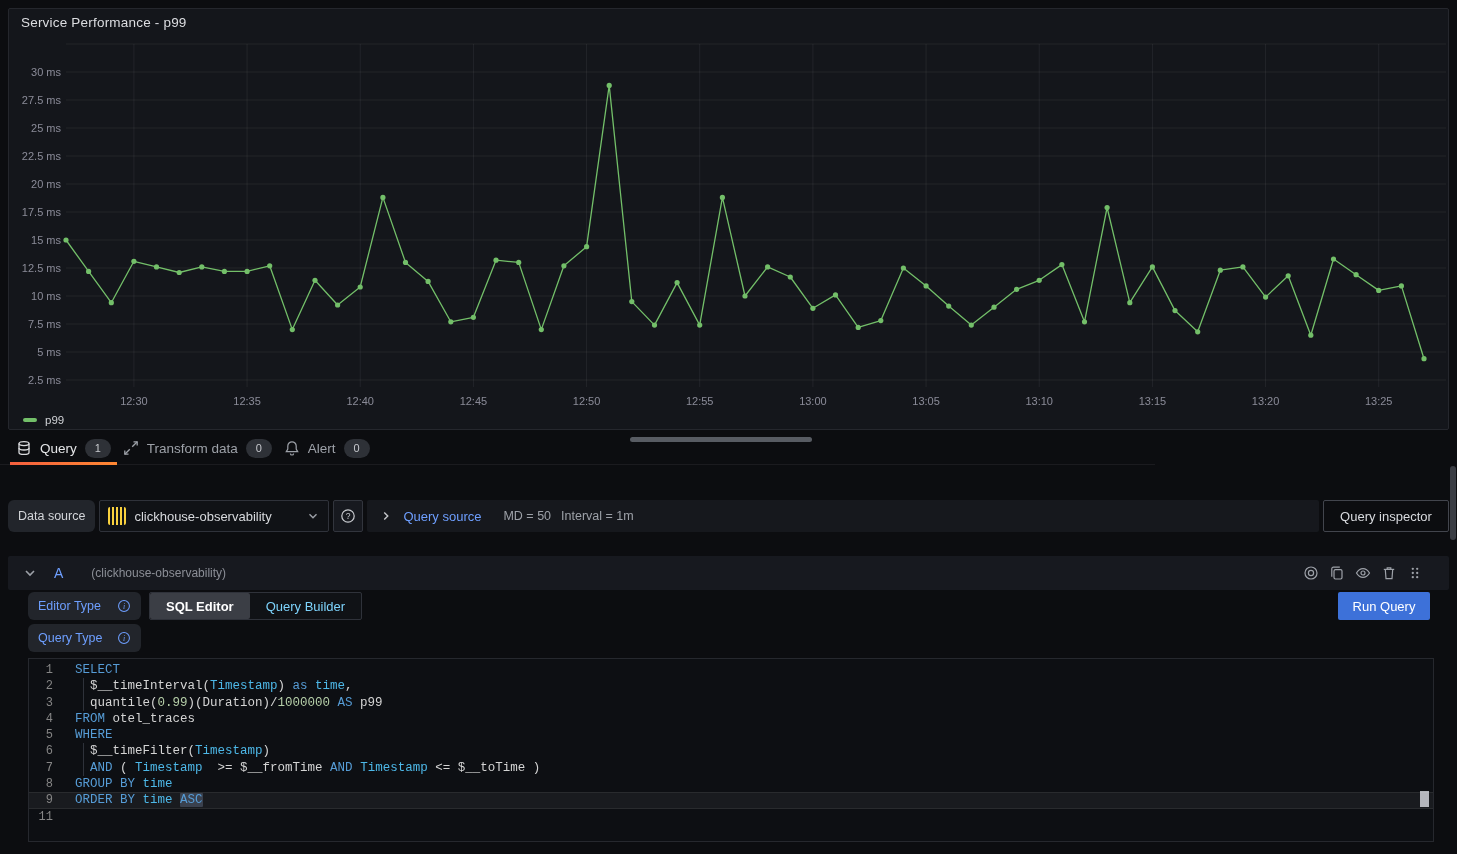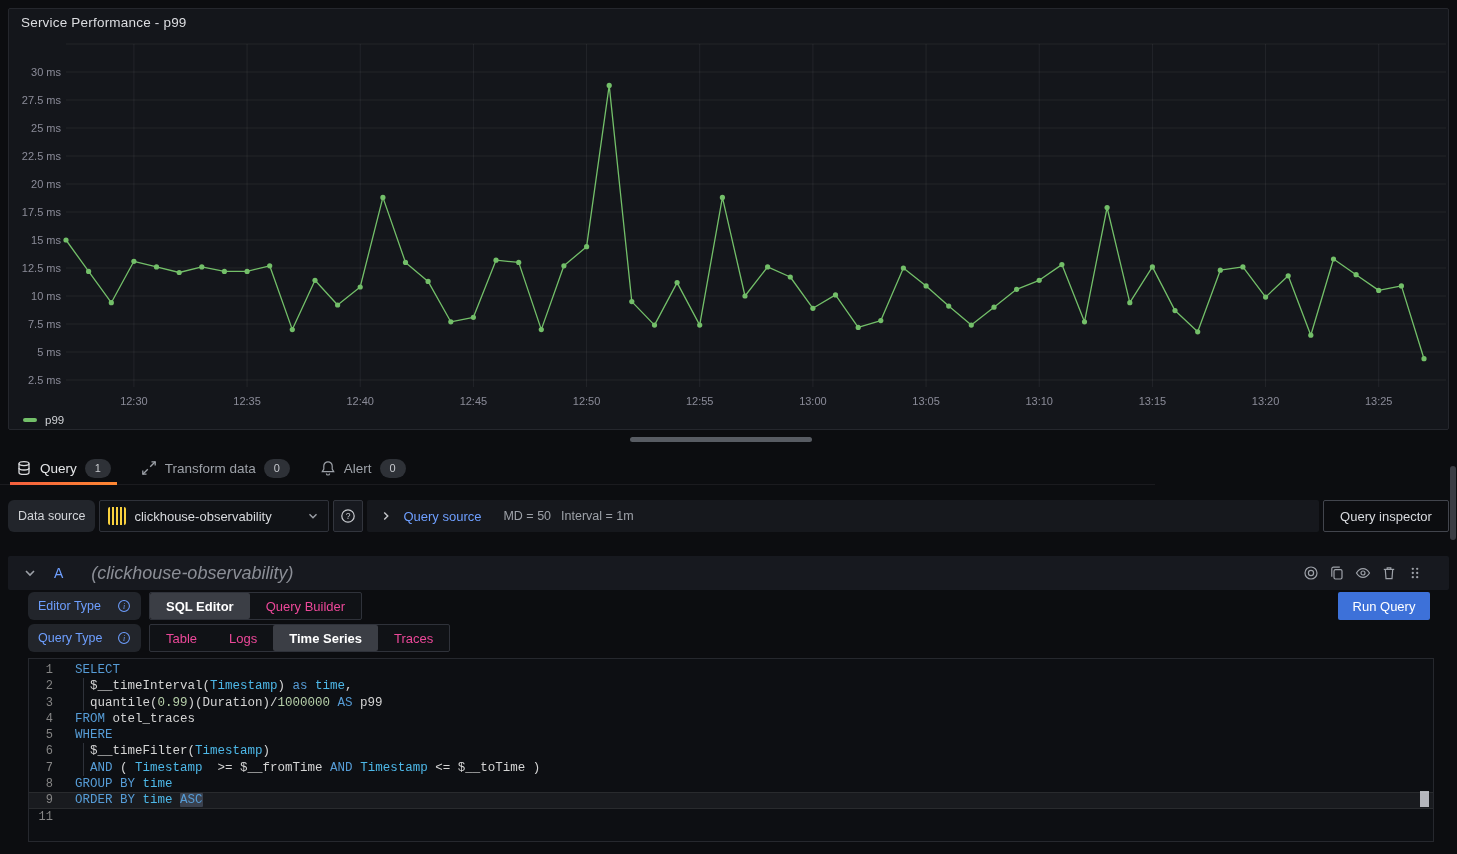--- a/index.html
+++ b/index.html
@@ -15,22 +15,22 @@
     color:#dcdde1;letter-spacing:.2px}
   #chart-svg{position:absolute;left:0;top:0}
   #chart-svg text{font-family:"Liberation Sans",sans-serif;font-size:11px;fill:rgba(204,204,220,.64)}
   .legend{position:absolute;left:14px;top:405px;display:flex;align-items:center;gap:8px}
   .legend-swatch{width:14px;height:4px;border-radius:2px}
   .legend-label{font-size:11.5px;color:#d0d2d6}
   .h-scrollbar{position:absolute;left:630px;top:437px;width:182px;height:5px;border-radius:3px;background:#585c63}
   .v-scrollbar{position:absolute;left:1450px;top:466px;width:6px;height:74px;border-radius:3px;background:#3a3d44}
 
   
-  .tabs{position:absolute;left:0;top:452px;width:1155px;height:33px;box-sizing:border-box;
-    border-bottom:1px solid rgba(204,204,220,.08);display:flex;align-items:stretch;padding-left:10px;gap:18px}
+  .tabs{position:absolute;left:0;top:432px;width:1155px;height:33px;box-sizing:border-box;
+    border-bottom:1px solid rgba(204,204,220,.08);display:flex;align-items:stretch;padding-left:10px;}
   .tab{position:relative;display:flex;align-items:center;gap:8px;padding:0 6px;background:none;border:none;cursor:pointer}
   .tab .icon16{width:16px;height:16px;color:#9da1a8;display:inline-flex}
   .tab-label{font-size:13.5px;color:#9da1a8}
   .tab.active .tab-label{color:#e5e6e8;font-weight:500}
   .tab.active .icon16{color:#d9dadd}
   .tab.active::after{content:"";position:absolute;left:0;right:0;bottom:-1px;height:3px;
     background:linear-gradient(90deg,#F55F3E,#FF8833)}
   .badge{min-width:10px;height:19px;border-radius:10px;background:#2e3137;color:#c6c8cd;
     font-size:11px;display:flex;align-items:center;justify-content:center;padding:0 8px}
 
@@ -52,31 +52,31 @@
   .muted{color:#9da1a8;font-size:12.5px}
   .opt-gap{margin-left:12px}
   .inspector-btn{width:126px;border:1px solid #42454d;background:transparent;border-radius:2px;
     color:#d8dade;font-size:13px;display:flex;align-items:center;justify-content:center;cursor:pointer}
 
   
   .card-header{position:absolute;left:8px;top:556px;width:1441px;height:34px;background:#17191f;
     border-radius:2px;display:flex;align-items:center;padding:0 14px;box-sizing:border-box}
   .collapse-chevron{width:16px;height:16px;color:#9da1a8;display:inline-flex;cursor:pointer}
   .ref-id{color:#6e9fff;font-size:14px;font-weight:500;margin-left:16px}
-  .card-subtitle{color:#8b8e96;font-size:18px;font-style:italic;margin-left:28px}
+  .card-subtitle{color:#8b8e96;font-size:12px;margin-left:28px}
   .header-actions{margin-left:auto;display:flex;gap:10px;align-items:center;padding-right:12px}
   .header-actions .icon16{width:16px;height:16px;color:#9da1a8;display:inline-flex;cursor:pointer}
 
   .editor-row{position:absolute;left:28px;height:28px;display:flex;gap:8px}
   .row-1{top:592px}.row-2{top:624px}
   .lbl-box{width:113px;justify-content:space-between}
   .lbl-box .icon14{width:14px;height:14px;display:inline-flex;color:#6e9fff}
   .seg-group{display:flex;border:1px solid #2f323a;border-radius:2px;background:#101216;
     height:28px;box-sizing:border-box;align-items:stretch}
-  .seg{padding:0 16px;display:flex;align-items:center;font-size:13px;color:#ec4899;
+  .seg{padding:0 16px;display:flex;align-items:center;font-size:13px;color:#7dd3fc;
     border-radius:2px;cursor:pointer;white-space:nowrap}
   .seg.active{background:#3b3e45;color:#ffffff;font-weight:700}
   .run-btn{position:absolute;left:1338px;top:592px;width:92px;height:28px;background:#3D71D9;
     border:none;border-radius:2px;color:#fff;font-size:13px;font-weight:500;cursor:pointer}
 
   
   .code-editor{position:absolute;left:28px;top:658px;width:1406px;height:184px;background:#0d0f13;
     border:1px solid #26282e;box-sizing:border-box;overflow:hidden;
     font-family:"Liberation Mono","DejaVu Sans Mono",monospace;font-size:12.5px;line-height:16.3px;
     padding-top:3px}
@@ -354,26 +354,20 @@
 <div class="editor-row row-2">
   <div class="field-label blue lbl-box">
     <span>Query Type</span>
     <span class="icon14">
         <svg viewBox="0 0 16 16" fill="none" stroke="currentColor" stroke-width="1.2">
           <circle cx="8" cy="8" r="6.2"></circle>
           <text x="8" y="11.2" text-anchor="middle" font-size="9" fill="currentColor" stroke="none" font-family="Liberation Serif,serif" font-style="italic">i</text>
         </svg>
       </span>
   </div>
-  <div class="seg-group" id="query-type-group">
-      <span class="seg">Table</span>
-      <span class="seg">Logs</span>
-      <span class="seg active">Time Series</span>
-      <span class="seg">Traces</span>
-    </div>
 </div>
 
 <div class="code-editor" id="code-editor">
   <div class="ruler-mark"></div>
 <div class="code-line"><span class="ln">1</span><span class="lc"><span class="tk-k">SELECT</span></span></div>
     <div class="code-line"><span class="ln">2</span><span class="indent-guide"></span><span class="lc"><span class="tk-d">  $__timeInterval(</span><span class="tk-t">Timestamp</span><span class="tk-d">) </span><span class="tk-k">as</span><span class="tk-d"> </span><span class="tk-t">time</span><span class="tk-d">,</span></span></div>
     <div class="code-line"><span class="ln">3</span><span class="indent-guide"></span><span class="lc"><span class="tk-d">  quantile(</span><span class="tk-n">0.99</span><span class="tk-d">)(Duration)/</span><span class="tk-n">1000000</span><span class="tk-d"> </span><span class="tk-k">AS</span><span class="tk-d"> p99</span></span></div>
     <div class="code-line"><span class="ln">4</span><span class="lc"><span class="tk-k">FROM</span><span class="tk-d"> otel_traces</span></span></div>
     <div class="code-line"><span class="ln">5</span><span class="lc"><span class="tk-k">WHERE</span></span></div>
     <div class="code-line"><span class="ln">6</span><span class="indent-guide"></span><span class="lc"><span class="tk-d">  $__timeFilter(</span><span class="tk-t">Timestamp</span><span class="tk-d">)</span></span></div>

